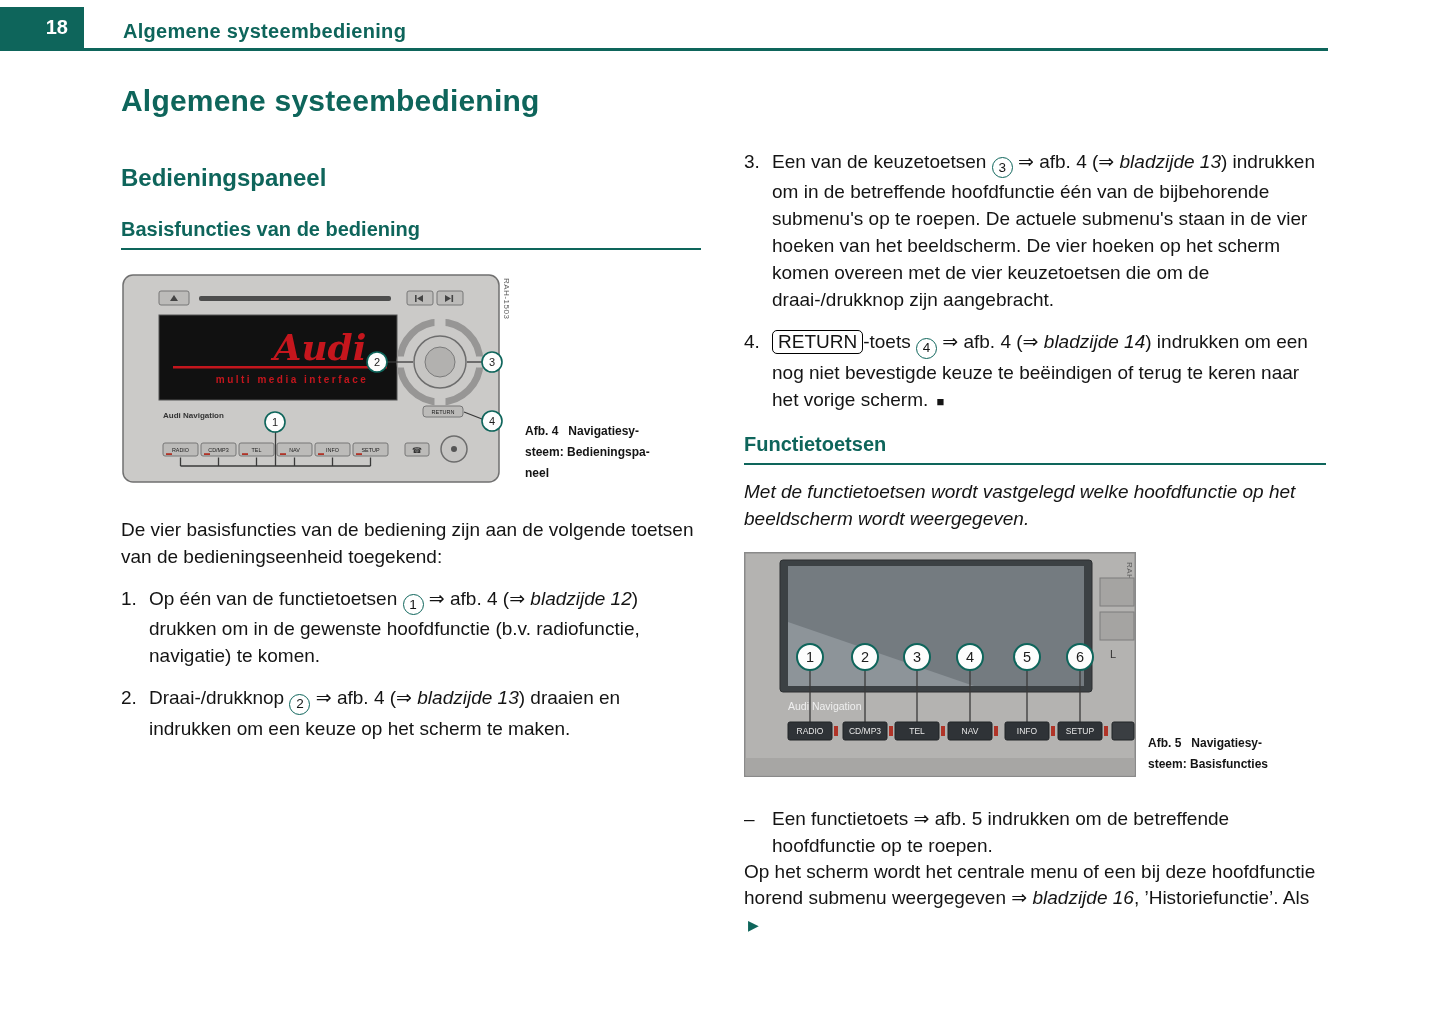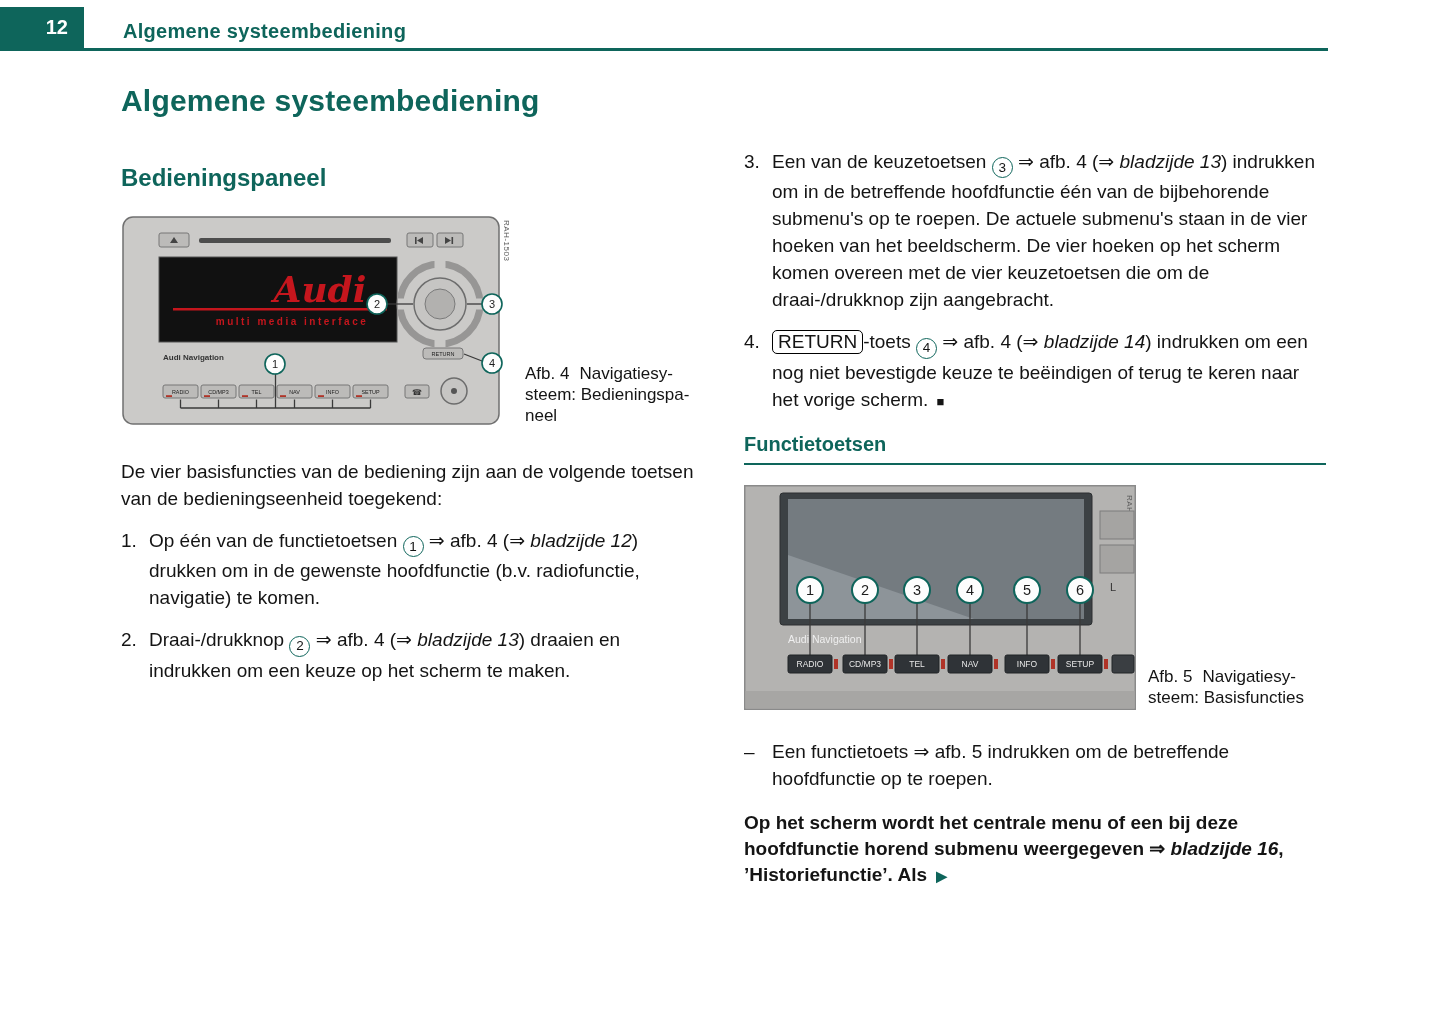--- a/index.html
+++ b/index.html
@@ -30,24 +30,24 @@
 
   .olist { margin-top:4px; }
   .olitem { display:flex; margin-top:15px; line-height:27px; }
   .col-right .olist { margin-top:0; }
   .col-right .olitem:first-child { margin-top:0; }
   .olitem .num { width:28px; flex:none; }
   .olitem .itext { flex:1; }
 
   .dashitem { display:flex; margin-top:28px; line-height:27px; }
   .dashitem .marker { width:28px; flex:none; }
-  .closing { margin-top:18px; line-height:26px;font-weight:bold; }
+  .closing { line-height:26px; }
 
   .figure { display:flex; align-items:flex-end; gap:12px; margin-top:20px; }
-  .figcap { font-weight:normal; font-size:17px; line-height:21px; width:170px; padding-bottom:2px; }
+  .figcap { font-weight:bold; font-size:12px; line-height:21px; width:170px; padding-bottom:2px; }
   .figcap .figlabel { margin-right:10px; }
   .figcap .figtext { white-space:pre-line; }
 
   .cnum { display:inline-flex; align-items:center; justify-content:center; width:21px; height:21px;
           border:1.5px solid var(--green); border-radius:50%; font-size:13.5px; font-style:normal;
           vertical-align:-4px; line-height:1; background:#fff; }
   .keybox { border:1.5px solid #000; border-radius:5px; padding:0 5px 1px; white-space:nowrap; }
   .endsq { font-size:13px; margin-left:3px; }
   .cont-tri { color:var(--green); font-size:14px; margin-left:4px; }
   em { font-style:italic; }
@@ -59,27 +59,28 @@
   svg .audi-logo { font-family:"DejaVu Serif", serif; font-style:italic; font-weight:bold;
                    font-size:36px; fill:var(--red); }
   svg .mmi { font-size:10px; fill:var(--red); letter-spacing:2.5px; font-weight:bold; }
   svg .callout-circle { fill:#fdfdfd; stroke:var(--green); }
   svg .callout-num { fill:#1c1c1c; text-anchor:middle; }
   svg .leader { stroke:#3a3a3a; stroke-width:1.3; }
 </style>
 </head>
 <body>
 
-<div class="pagenum-box">12</div>
+<div class="pagenum-box">18</div>
 <div class="chapter-head">Algemene systeembediening</div>
 <div class="head-rule"></div>
 
 <div class="col-left">
   <h1>Algemene systeembediening</h1>
   <h2>Bedieningspaneel</h2>
+  <h3>Basisfuncties van de bediening</h3>
 
   <div class="figure">
     <svg width="392" height="216" viewBox="0 0 392 216">
       <g>
         <rect x="2" y="5" width="376" height="207" rx="10" fill="#cbcac8" stroke="#707070" stroke-width="1.5"></rect>
       </g>
       <text class="ref" x="383" y="8" transform="rotate(90 383 8)">RAH-1503</text>
 
       <g>
         <rect class="btn" x="38" y="21" width="30" height="14" rx="2"></rect>
@@ -203,20 +204,21 @@
       <span class="num">3.</span>
       <div class="itext">Een van de keuzetoetsen <span class="cnum">3</span> ⇒ afb. 4 (⇒ <em>bladzijde 13</em>) indrukken om in de betreffende hoofdfunctie één van de bijbehorende submenu's op te roepen. De actuele submenu's staan in de vier hoeken van het beeldscherm. De vier hoeken op het scherm komen overeen met de vier keuzetoetsen die om de draai-/drukknop zijn aangebracht.</div>
     </div>
     <div class="olitem">
       <span class="num">4.</span>
       <div class="itext"><span class="keybox">RETURN</span>-toets <span class="cnum">4</span> ⇒ afb. 4 (⇒ <em>bladzijde 14</em>) indrukken om een nog niet bevestigde keuze te beëindigen of terug te keren naar het vorige scherm. <span class="endsq">■</span></div>
     </div>
   </div>
 
   <h3>Functietoetsen</h3>
+  <p class="intro">Met de functietoetsen wordt vastgelegd welke hoofdfunctie op het beeldscherm wordt weergegeven.</p>
 
   <div class="figure">
     <svg width="392" height="225" viewBox="0 0 392 225">
       <g>
         <rect x="0.75" y="0.75" width="390.5" height="223.5" fill="#b4b3b1" stroke="#8a8a8a" stroke-width="1.5"></rect>
         <rect x="1.5" y="206" width="389" height="17.5" fill="#a7a6a4"></rect>
       </g>
       <text class="ref" x="383" y="10" transform="rotate(90 383 10)">RAH-1504</text>
 
       <g>

